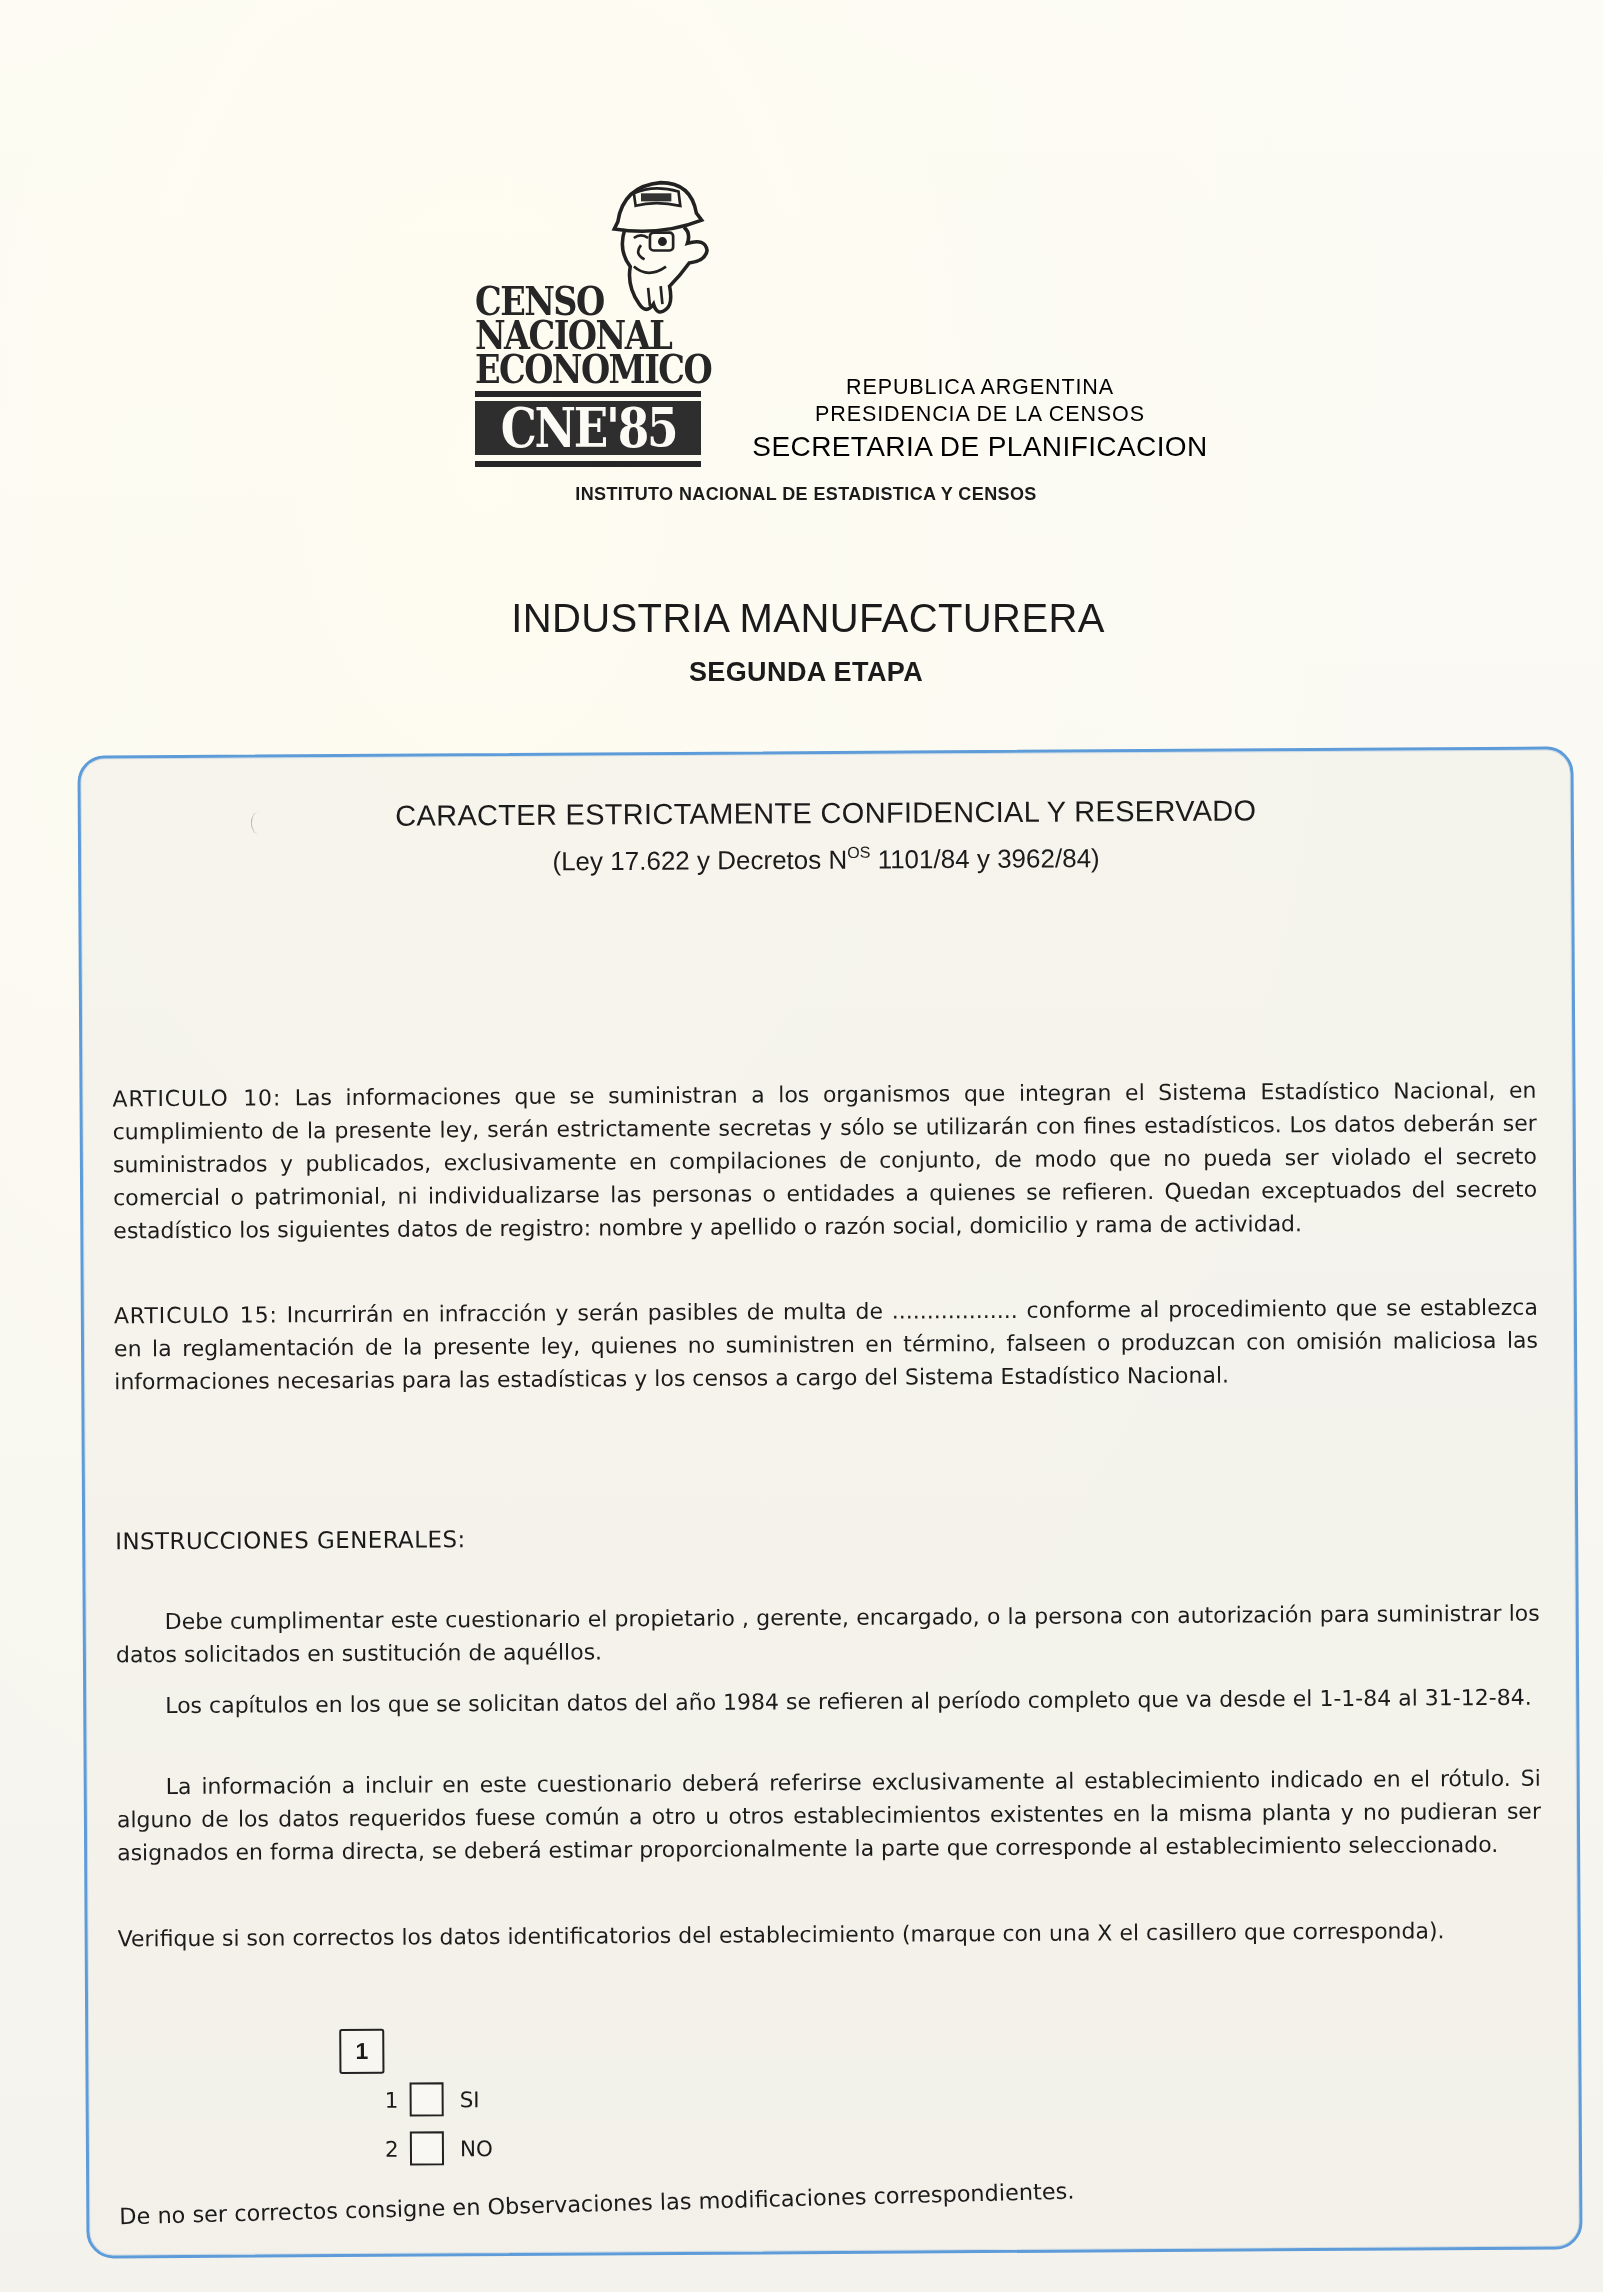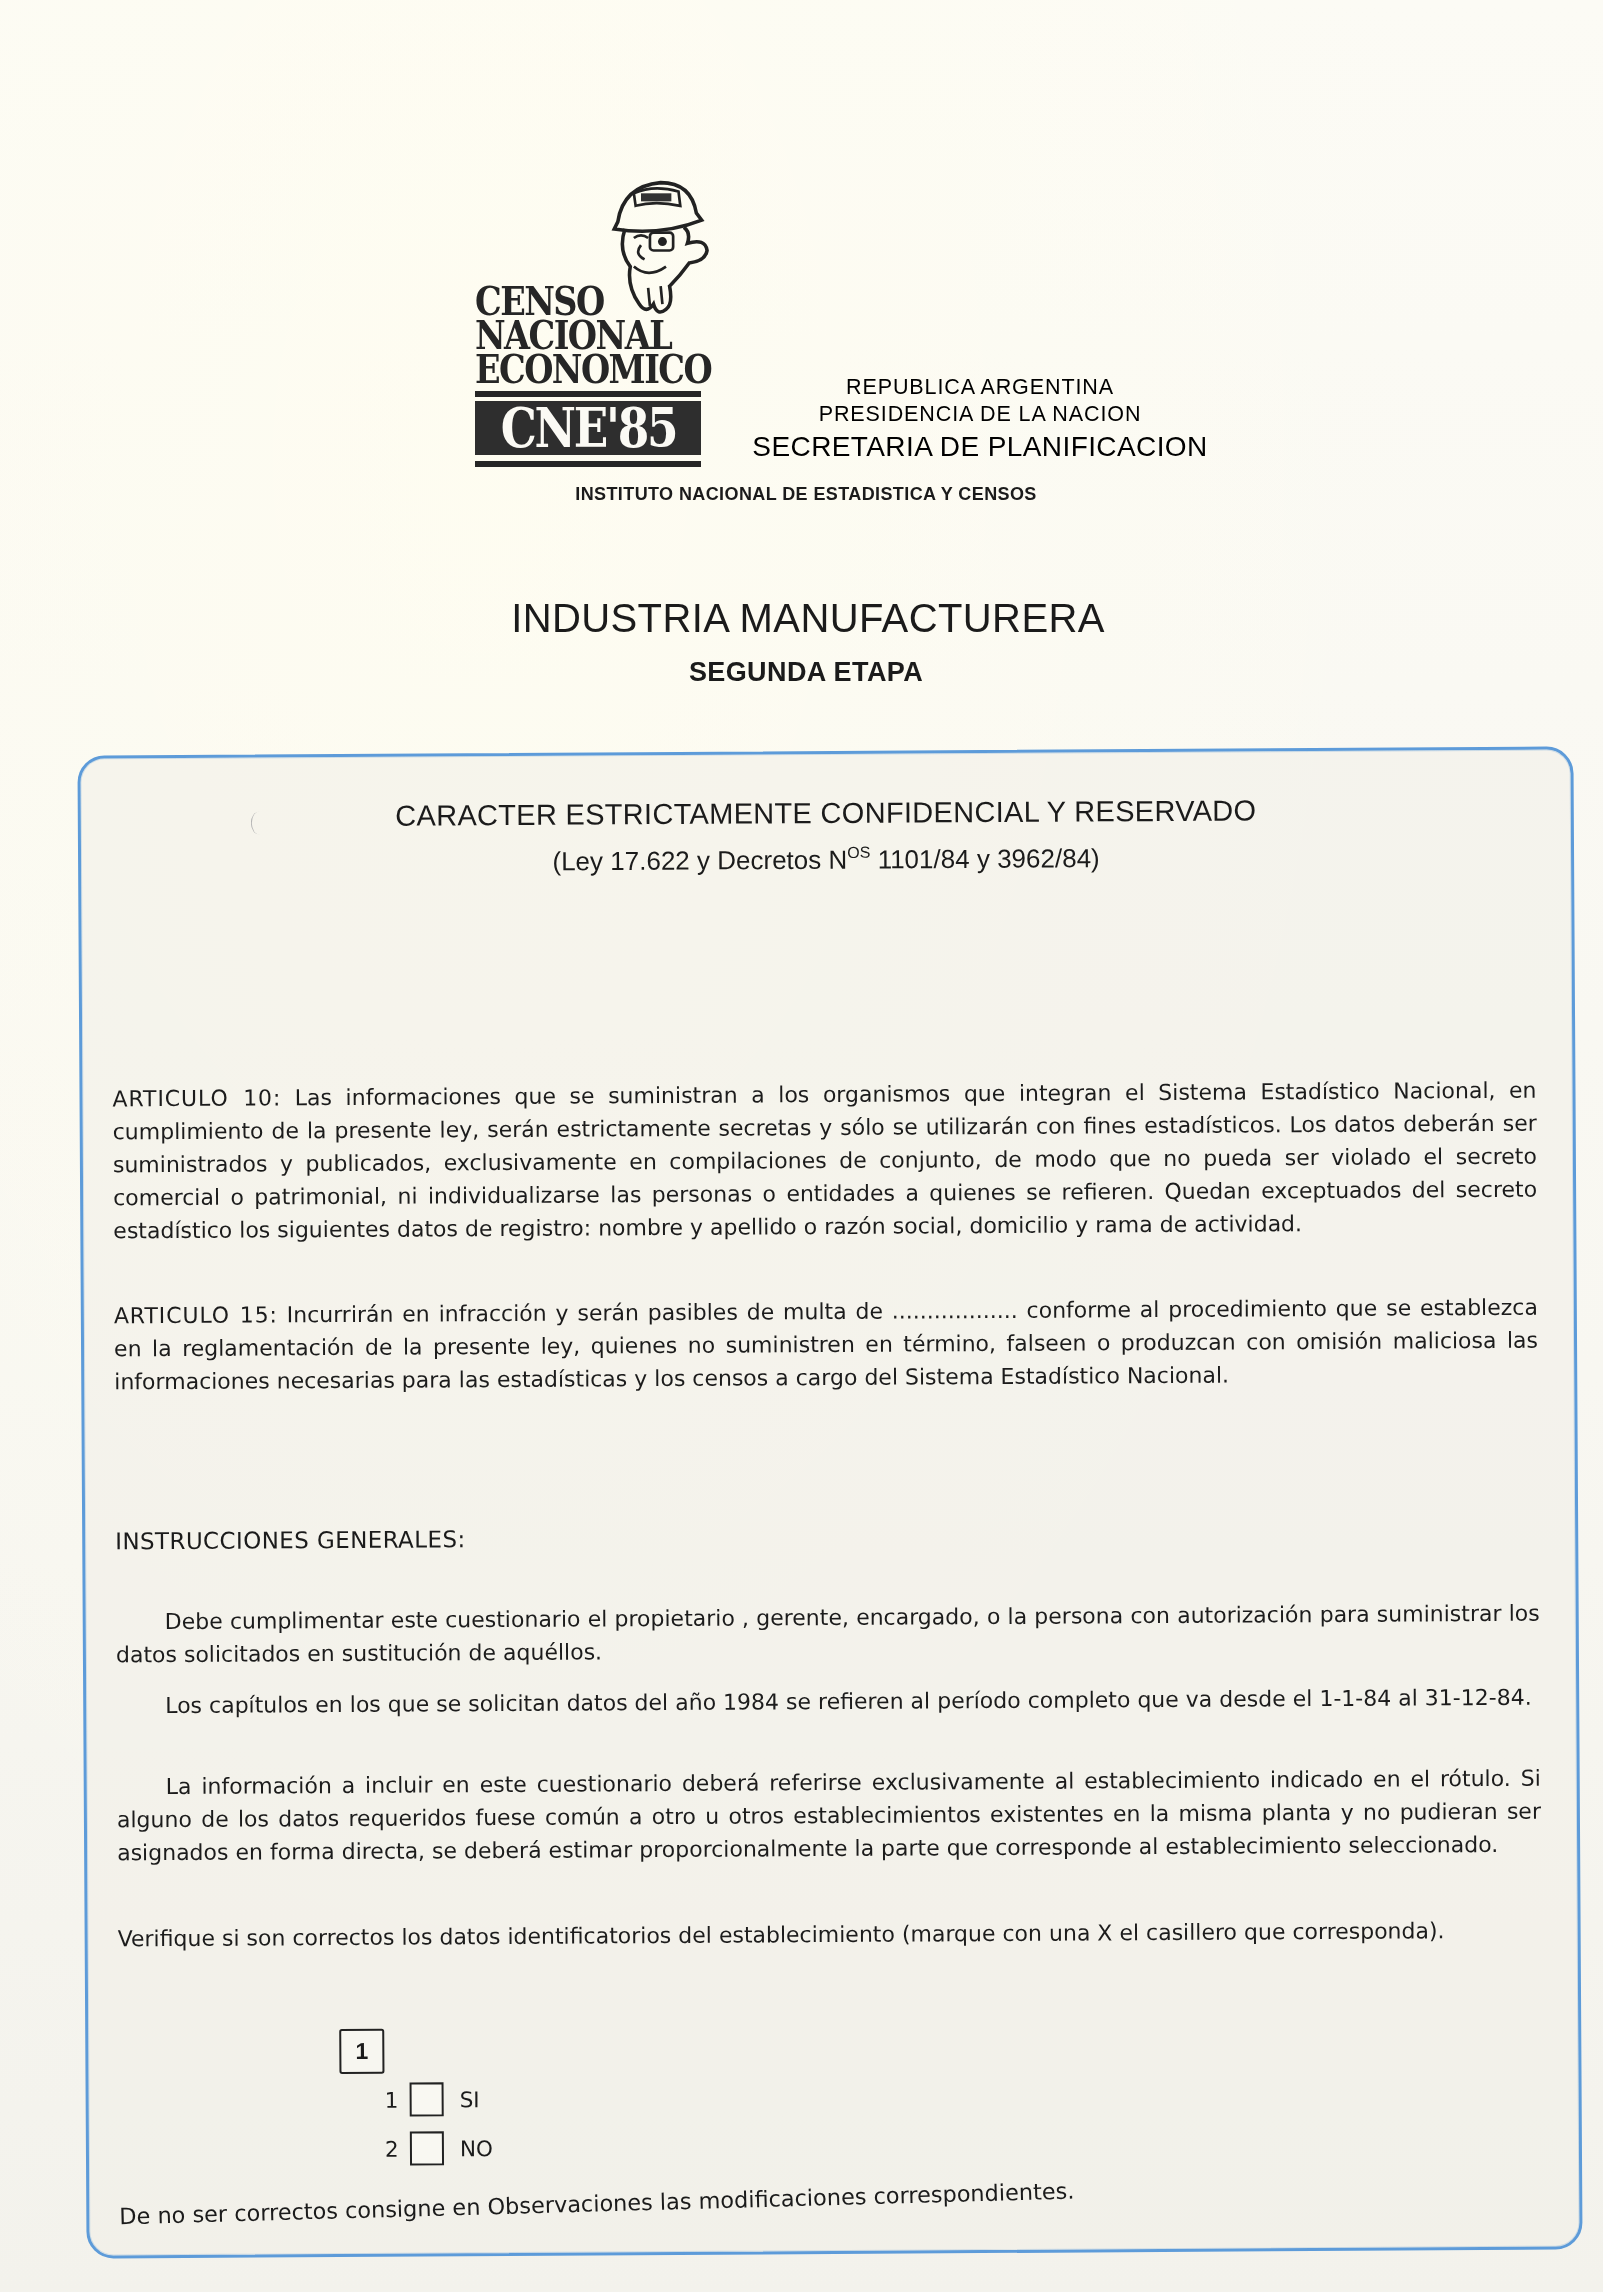--- a/index.html
+++ b/index.html
@@ -283,21 +283,21 @@
   <div class="logo-word w1">CENSO</div>
   <div class="logo-word w2">NACIONAL</div>
   <div class="logo-word w3">ECONOMICO</div>
   <div class="logo-rule r1"></div>
   <div class="logo-badge"><span>CNE'85</span></div>
   <div class="logo-rule r2"></div>
 </div>
 
 <div class="agency">
   <div class="l1">REPUBLICA ARGENTINA</div>
-  <div class="l2">PRESIDENCIA DE LA NACION</div>
+  <div class="l2">PRESIDENCIA DE LA CENSOS</div>
   <div class="l3">SECRETARIA DE PLANIFICACION</div>
 </div>
 
 <div class="institute">INSTITUTO NACIONAL DE ESTADISTICA Y CENSOS</div>
 <div class="main-title">INDUSTRIA MANUFACTURERA</div>
 <div class="sub-title">SEGUNDA ETAPA</div>
 
 <div class="frame">
   <div class="frame-inner">
     <div class="pencil-mark"></div>

